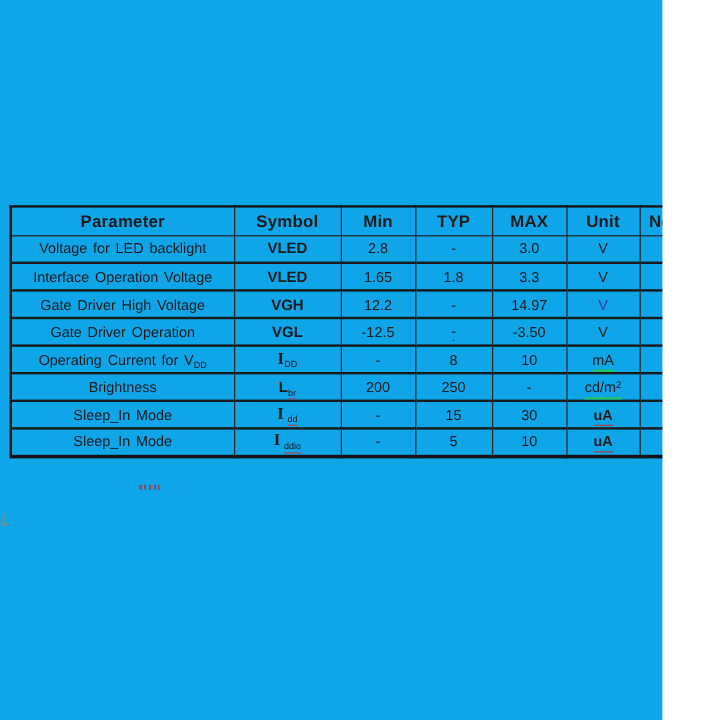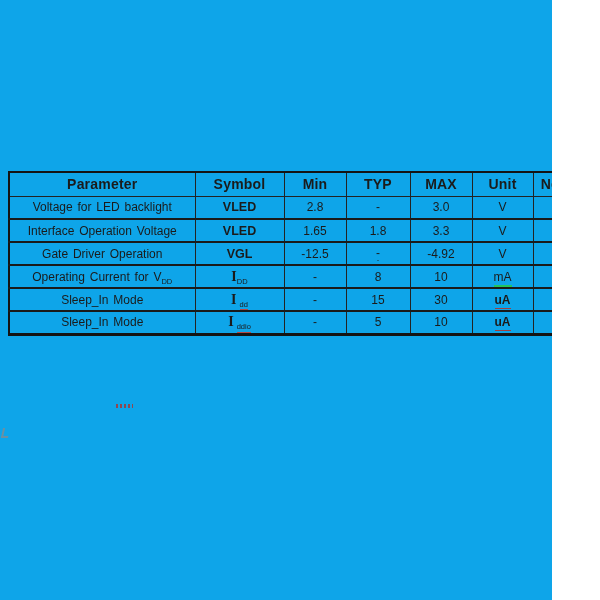--- a/index.html
+++ b/index.html
@@ -93,38 +93,56 @@
         <tr data-name="table-row">
           <td data-name="parameter-cell">Interface Operation Voltage</td>
           <td data-name="symbol-cell"><span class="sym">VLED</span></td>
           <td data-name="min-cell">1.65</td>
           <td data-name="typ-cell">1.8</td>
           <td data-name="max-cell">3.3</td>
           <td data-name="unit-cell"><span class="unit">V</span></td>
           <td data-name="notes-cell"></td>
         </tr>
         <tr data-name="table-row">
+          <td data-name="parameter-cell">Gate Driver High Voltage</td>
+          <td data-name="symbol-cell"><span class="sym">VGH</span></td>
+          <td data-name="min-cell">12.2</td>
+          <td data-name="typ-cell">-</td>
+          <td data-name="max-cell">14.97</td>
+          <td data-name="unit-cell"><span class="unit unit-blue">V</span></td>
+          <td data-name="notes-cell"></td>
+        </tr>
+        <tr data-name="table-row">
           <td data-name="parameter-cell">Gate Driver Operation</td>
           <td data-name="symbol-cell"><span class="sym">VGL</span></td>
           <td data-name="min-cell">-12.5</td>
           <td data-name="typ-cell"><span class="stack">
               <span>-</span>
               <span class="dot">.</span>
             </span></td>
-          <td data-name="max-cell">-4.92</td>
+          <td data-name="max-cell">-3.50</td>
           <td data-name="unit-cell"><span class="unit">V</span></td>
           <td data-name="notes-cell"></td>
         </tr>
         <tr data-name="table-row">
           <td data-name="parameter-cell">Operating Current for V<span class="subsm">DD</span></td>
           <td data-name="symbol-cell"><span class="sym serif">I</span><span class="subsm">DD</span></td>
           <td data-name="min-cell">-</td>
           <td data-name="typ-cell">8</td>
           <td data-name="max-cell">10</td>
           <td data-name="unit-cell"><span class="unit ul-light">mA</span></td>
+          <td data-name="notes-cell"></td>
+        </tr>
+        <tr data-name="table-row">
+          <td data-name="parameter-cell">Brightness</td>
+          <td data-name="symbol-cell"><span class="sym">L</span><span class="subsm sub-ul">br</span></td>
+          <td data-name="min-cell">200</td>
+          <td data-name="typ-cell">250</td>
+          <td data-name="max-cell">-</td>
+          <td data-name="unit-cell"><span class="unit ul-light">cd/m<span class="sup">2</span></span></td>
           <td data-name="notes-cell"></td>
         </tr>
         <tr data-name="table-row">
           <td data-name="parameter-cell">Sleep_In Mode</td>
           <td data-name="symbol-cell"><span class="sym serif">I</span><span class="subsm gap sub-ul">dd</span></td>
           <td data-name="min-cell">-</td>
           <td data-name="typ-cell">15</td>
           <td data-name="max-cell">30</td>
           <td data-name="unit-cell"><span class="unit ul-dark">uA</span></td>
           <td data-name="notes-cell"></td>

